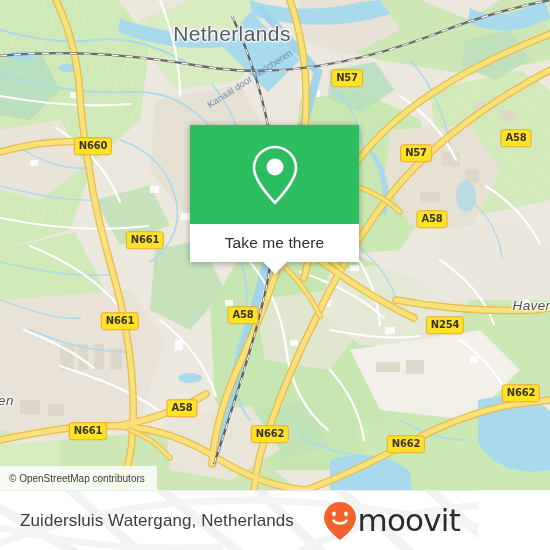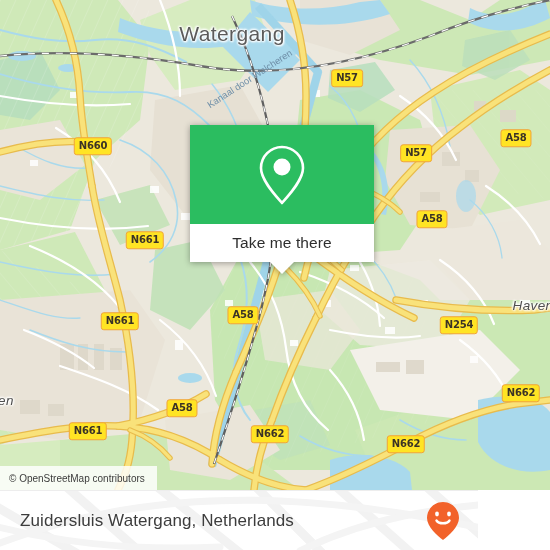--- a/index.html
+++ b/index.html
@@ -73,21 +73,21 @@
     white-space: nowrap;
     z-index: 17;
     transform-origin: left center;
   }
 
   
   #popup {
     position: absolute;
     left: 190px;
     top: 125px;
-    width: 184px;
+    width: 169px;
     z-index: 60;
     filter: drop-shadow(0 1px 3px rgba(0,0,0,0.35));
     text-align: right;
   }
   #popup-head {
     height: 99px;
     background: #2bbd60;
     display: flex;
     align-items: center;
     justify-content: center;
@@ -397,35 +397,35 @@
       <g>
         <path d="M0,56 C60,50 130,54 200,66 C280,80 360,62 430,36 C470,20 510,8 550,0" stroke="#6b6b6b" stroke-width="2.4" fill="none"></path>
         <path d="M0,56 C60,50 130,54 200,66 C280,80 360,62 430,36 C470,20 510,8 550,0" stroke="#ffffff" stroke-width="1.2" fill="none" stroke-dasharray="7 7"></path>
         <path d="M232,16 C248,50 262,92 270,136 C280,192 276,250 262,306 C248,362 230,416 214,464" stroke="#5f5f5f" stroke-width="2.2" fill="none"></path>
         <path d="M232,16 C248,50 262,92 270,136 C280,192 276,250 262,306 C248,362 230,416 214,464" stroke="#ffffff" stroke-width="1.1" fill="none" stroke-dasharray="6 6"></path>
       </g>
 
       <rect x="0" y="0" width="550" height="490" fill="none"></rect>
     </svg>
 
-    <div class="place-label" style="left:232px; top:34px;">Watergang</div>
+    <div class="place-label" style="left:232px; top:34px;">Netherlands</div>
     <div class="place-label small" style="left:533px; top:305px;">Haven</div>
     <div class="place-label small" style="left:6px; top:400px;">en</div>
 
     <div class="water-label" style="left:208px; top:100px; transform:rotate(-33deg);">Kanaal door Walcheren</div>
 
     <div class="shield" style="left:347px; top:78px;">N57</div>
     <div class="shield" style="left:416px; top:153px;">N57</div>
     <div class="shield" style="left:516px; top:138px;">A58</div>
     <div class="shield" style="left:432px; top:219px;">A58</div>
     <div class="shield" style="left:93px;  top:146px;">N660</div>
     <div class="shield" style="left:145px; top:240px;">N661</div>
     <div class="shield" style="left:120px; top:321px;">N661</div>
     <div class="shield" style="left:243px; top:315px;">A58</div>
-    <div class="shield" style="left:459px; top:325px;">N254</div>
+    <div class="shield" style="left:445px; top:325px;">N254</div>
     <div class="shield" style="left:182px; top:408px;">A58</div>
     <div class="shield" style="left:521px; top:393px;">N662</div>
     <div class="shield" style="left:88px;  top:431px;">N661</div>
     <div class="shield" style="left:270px; top:434px;">N662</div>
     <div class="shield" style="left:406px; top:444px;">N662</div>
 
     <div id="popup">
       <div id="popup-head">
         <svg width="52" height="62" viewBox="0 0 52 62">
           <path d="M26 3 C14.4 3 5 12.4 5 24 C5 36.5 20 52 26 59 C32 52 47 36.5 47 24 C47 12.4 37.6 3 26 3 Z" fill="none" stroke="#ffffff" stroke-width="2.6" stroke-linejoin="round"></path>
@@ -468,17 +468,18 @@
       <span>Zuidersluis Watergang, Netherlands</span>
     </div>
 
     <div id="logo">
       <svg width="34" height="40" viewBox="0 0 34 40">
         <path d="M17 1 C8.2 1 1 8.2 1 17 C1 26 11.5 34.5 17 39 C22.5 34.5 33 26 33 17 C33 8.2 25.8 1 17 1 Z" fill="#f2622a"></path>
         <ellipse cx="11" cy="13" rx="1.9" ry="2.4" fill="#ffffff"></ellipse>
         <ellipse cx="23" cy="13" rx="1.9" ry="2.4" fill="#ffffff"></ellipse>
         <path d="M10.5 19.5 C12.8 23.2 21.2 23.2 23.5 19.5" stroke="#ffffff" stroke-width="2.4" fill="none" stroke-linecap="round"></path>
       </svg>
+      <span id="logo-text">moovit</span>
     </div>
 
   </div>
 
 </div>
 
 </body></html>

